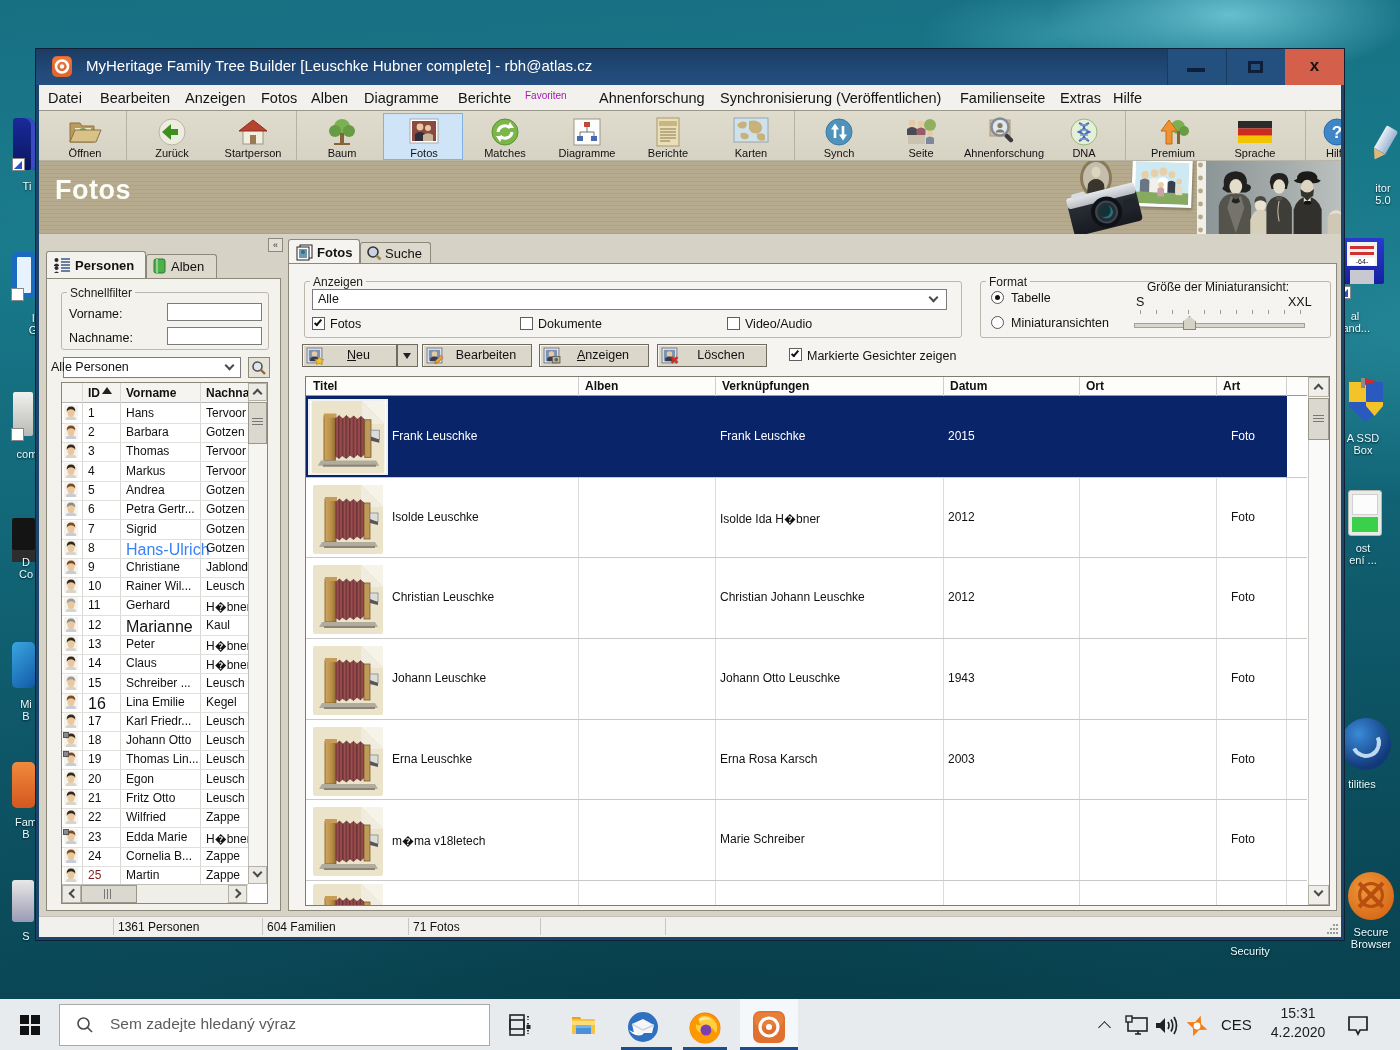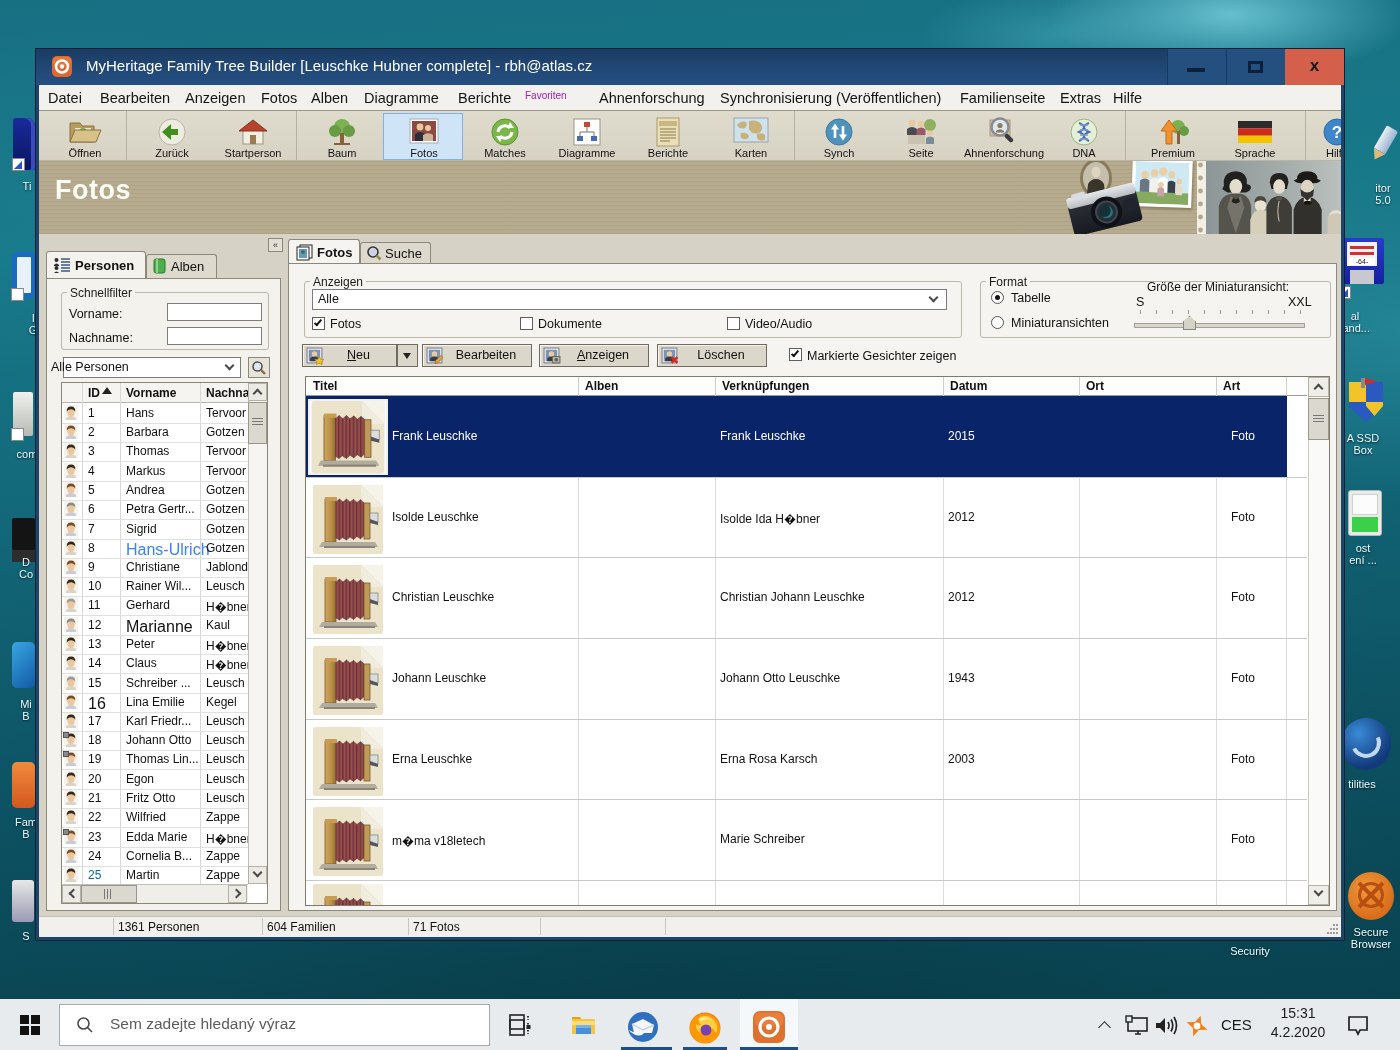--- a/index.html
+++ b/index.html
@@ -616,21 +616,21 @@
 <div class="a" style="left:88px;top:849px;font-size:12px;color:#111">24</div>
 <div class="a" style="left:126px;top:849px;font-size:12px;color:#111;white-space:nowrap">Cornelia B...</div>
 <div class="a" style="left:206px;top:849px;width:42px;overflow:hidden;font-size:12px;color:#111;white-space:nowrap">Zappe</div>
 <div class="gl" style="left:62px;top:866px;width:186px;height:1px;background:#e0e0dc"></div>
 <div class="a" style="left:64px;top:867px"><svg width="14" height="15" viewBox="0 0 14 15">
       <rect width="14" height="15" fill="#f6f4ee"></rect>
       <path d="M2 13 q5 -4 10 0 v2 h-10z" fill="#d8d4c8"></path>
       <ellipse cx="7" cy="7.5" rx="3.6" ry="4.2" fill="#eac79c"></ellipse>
       <path d="M2.8 7 q-.6 -5.5 4.2 -5.5 q4.8 0 4.2 5.5 q-1 -2.8 -4.2 -2.8 q-3.2 0 -4.2 2.8z" fill="#33261a"></path>
     </svg></div>
-<div class="a" style="left:88px;top:868px;font-size:12px;color:#0369a1">25</div>
+<div class="a" style="left:88px;top:868px;font-size:12px;color:#7f1d1d">25</div>
 <div class="a" style="left:126px;top:868px;font-size:12px;color:#111;white-space:nowrap">Martin</div>
 <div class="a" style="left:206px;top:868px;width:42px;overflow:hidden;font-size:12px;color:#111;white-space:nowrap">Zappe</div>
 <div class="gl" style="left:62px;top:885px;width:186px;height:1px;background:#e0e0dc"></div>
 <div class="a" style="left:248px;top:383px;width:19px;height:501px;background:#f6f5f2;border-left:1px solid #c0c0ba"></div>
 <div class="a" style="left:248px;top:383px;width:19px;height:18px;background:#eceae4;border:1px solid #b5b1a5"></div>
 <span class="chev cu" style="left:254px;top:390px"></span>
 <div class="a" style="left:248px;top:402px;width:19px;height:42px;background:#dbd8d0;border:1px solid #9a968a"></div>
 <div class="a" style="left:252px;top:418px;width:11px;height:1px;background:#777;box-shadow:0 3px 0 #777,0 6px 0 #777"></div>
 <div class="a" style="left:248px;top:866px;width:19px;height:18px;background:#eceae4;border:1px solid #b5b1a5"></div>
 <span class="chev cd" style="left:254px;top:869px"></span>

